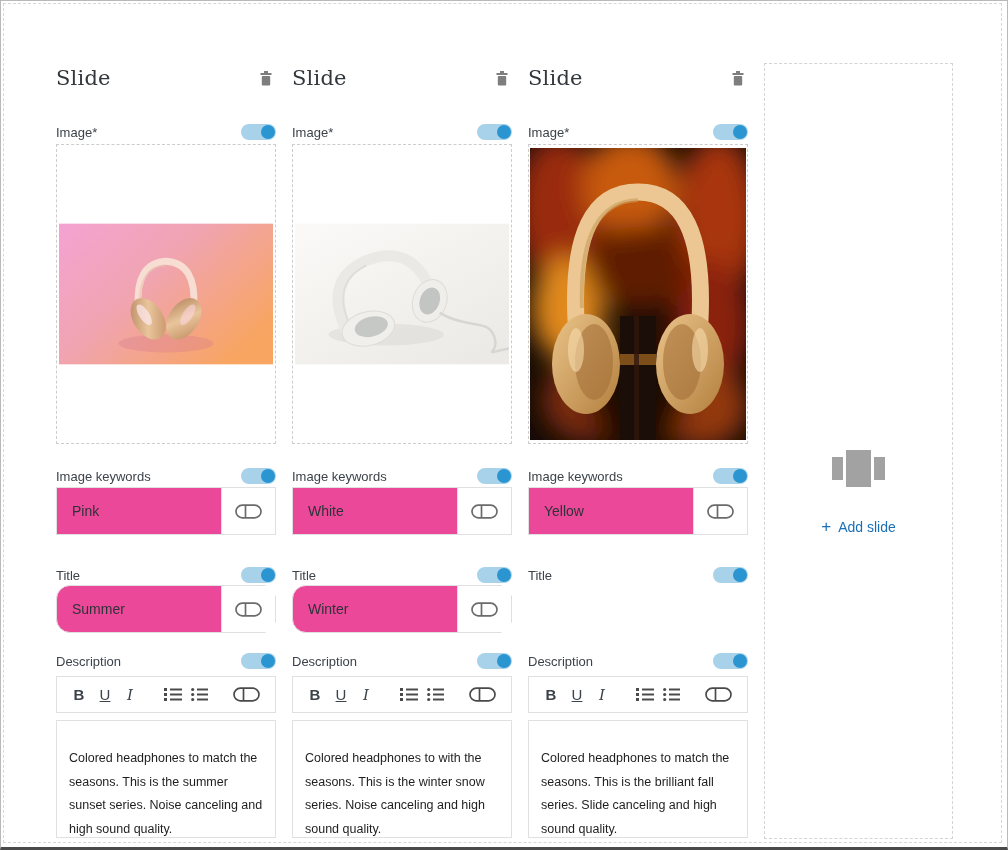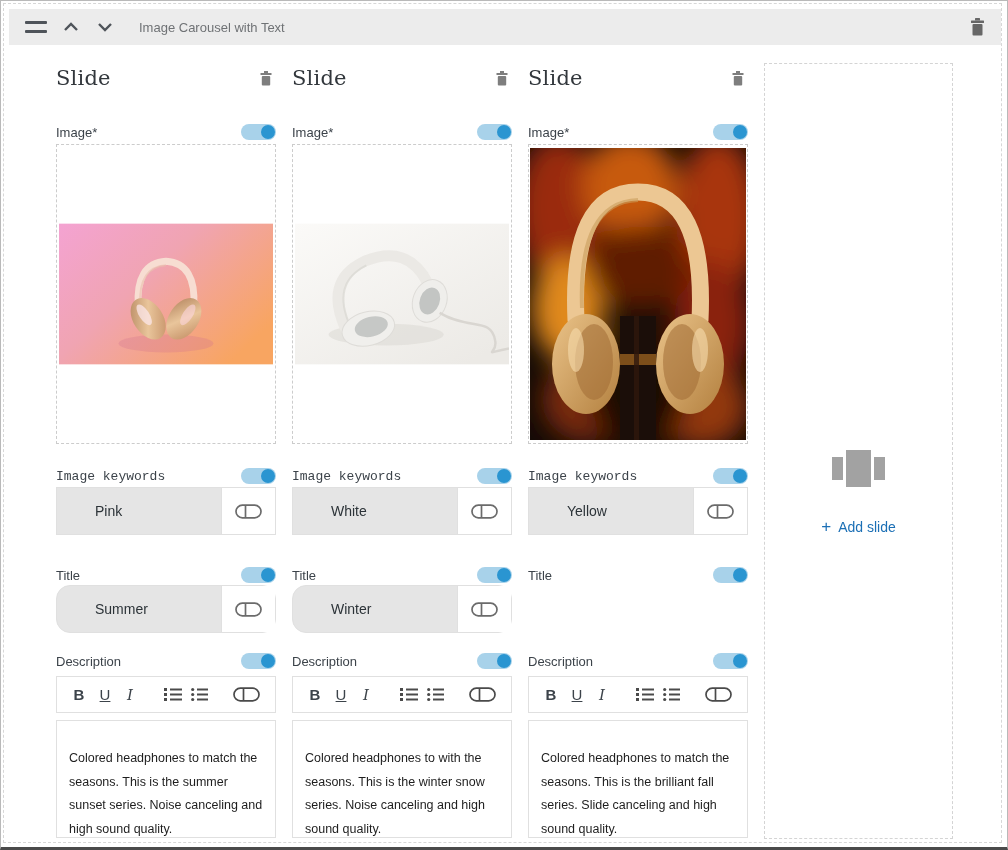--- a/index.html
+++ b/index.html
@@ -31,33 +31,33 @@
   .col { position:absolute; top:62px; width:220px; height:776px; }
   .col1 { left:55px; } .col2 { left:291px; } .col3 { left:527px; }
   .slide-head { position:absolute; top:2px; left:0; right:0; height:26px; display:flex; align-items:center; }
   .slide-head .h {
     font-family:"DejaVu Serif","Liberation Serif",serif;
     font-size:21px; color:#32373c; letter-spacing:.2px;
   }
   .slide-trash { margin-left:auto; background:none; border:none; cursor:pointer; display:flex; margin-right:4px; }
   .lblrow { position:absolute; left:0; right:0; height:18px; display:flex; align-items:center; justify-content:space-between; }
   .lblrow .lbl { font-size:13px; color:#3c434a; }
-  .lbl-image { top:60px; } .lbl-kw { top:404px;font-family:Liberation Mono, monospace; } .lbl-title { top:503px; } .lbl-desc { top:589px; }
+  .lbl-image { top:60px; } .lbl-kw { top:404px; } .lbl-title { top:503px; } .lbl-desc { top:589px; }
   
   .toggle { position:relative; width:35px; height:16px; border-radius:8px; background:#a8d2ea; cursor:pointer; flex:none; }
   .toggle::after { content:""; position:absolute; right:1px; top:1px; width:14px; height:14px; border-radius:50%; background:#2a95d1; }
   
   .imgbox {
     position:absolute; top:81px; left:0; width:220px; height:300px;
     border:1px dashed #cccccc; display:flex; align-items:center; justify-content:center;
     cursor:pointer; background:#fff;
   }
   .imgbox svg { display:block; }
   
-  .inprow { position:absolute; left:0; width:220px; height:48px; border:1px solid #e0e0e0; display:flex; background:#e5e5e5;padding-left:23px; }
+  .inprow { position:absolute; left:0; width:220px; height:48px; border:1px solid #e0e0e0; display:flex; background:#ec4899; }
   .inp-kw { top:424px; } .inp-title { top:522px;border-radius:14px; }
   .inprow input {
     flex:1; border:none; outline:none; font-family:"Liberation Sans",sans-serif;
     font-size:14px; color:#2c3338; padding:0 0 0 15px; min-width:0; background:transparent;
   }
   .pill-btn { width:54px; border:none; border-left:1px solid #e0e0e0; background:#fff; display:flex; align-items:center; justify-content:center; cursor:pointer; }
   
   .rtoolbar {
     position:absolute; top:613px; left:0; width:220px; height:37px;
     border:1px solid #e0e0e0; background:#fff; display:flex; align-items:center; padding:0 13px;
@@ -88,44 +88,20 @@
   }
   .add-plus { font-size:17px; line-height:1; color:#1b6fb5; }
   .add-label { font-size:14px; color:#1b6fb5; }
 </style>
 </head>
 <body>
 
 <div class="viewport">
   <div class="block-outline"></div>
 
-  <div class="block-header">
-    <div class="drag-handle">
-        <span></span>
-        <span></span>
-      </div>
-    <button class="hdr-btn">
-      <svg width="16" height="10" viewBox="0 0 16 10">
-          <path d="M2 8 L8 2 L14 8" fill="none" stroke="#4f545a" stroke-width="2.4"></path>
-        </svg>
-    </button>
-    <button class="hdr-btn">
-      <svg width="16" height="10" viewBox="0 0 16 10">
-          <path d="M2 2 L8 8 L14 2" fill="none" stroke="#4f545a" stroke-width="2.4"></path>
-        </svg>
-    </button>
-    <span class="block-title">Image Carousel with Text</span>
-    <button class="hdr-trash">
-      <svg width="15" height="18" viewBox="0 0 15 18">
-          <rect x="5" y="0" width="5" height="2.5" rx="0.5" fill="#676767"></rect>
-          <rect x="1" y="2.5" width="13" height="2.5" rx="0.5" fill="#676767"></rect>
-          <rect x="2.5" y="6" width="10" height="11.5" rx="1" fill="#676767"></rect>
-        </svg>
-    </button>
-  </div>
 
   <div class="col col1">
     <div class="slide-head">
       <span class="h">Slide</span>
       <button class="slide-trash">
         <svg width="12" height="15" viewBox="0 0 12 15">
             <rect x="4" y="0" width="4" height="2" fill="#7e7e7e"></rect>
             <rect x="0.5" y="2" width="11" height="2" fill="#7e7e7e"></rect>
             <rect x="1.8" y="5" width="8.4" height="9.5" rx="1" fill="#7e7e7e"></rect>
           </svg>

